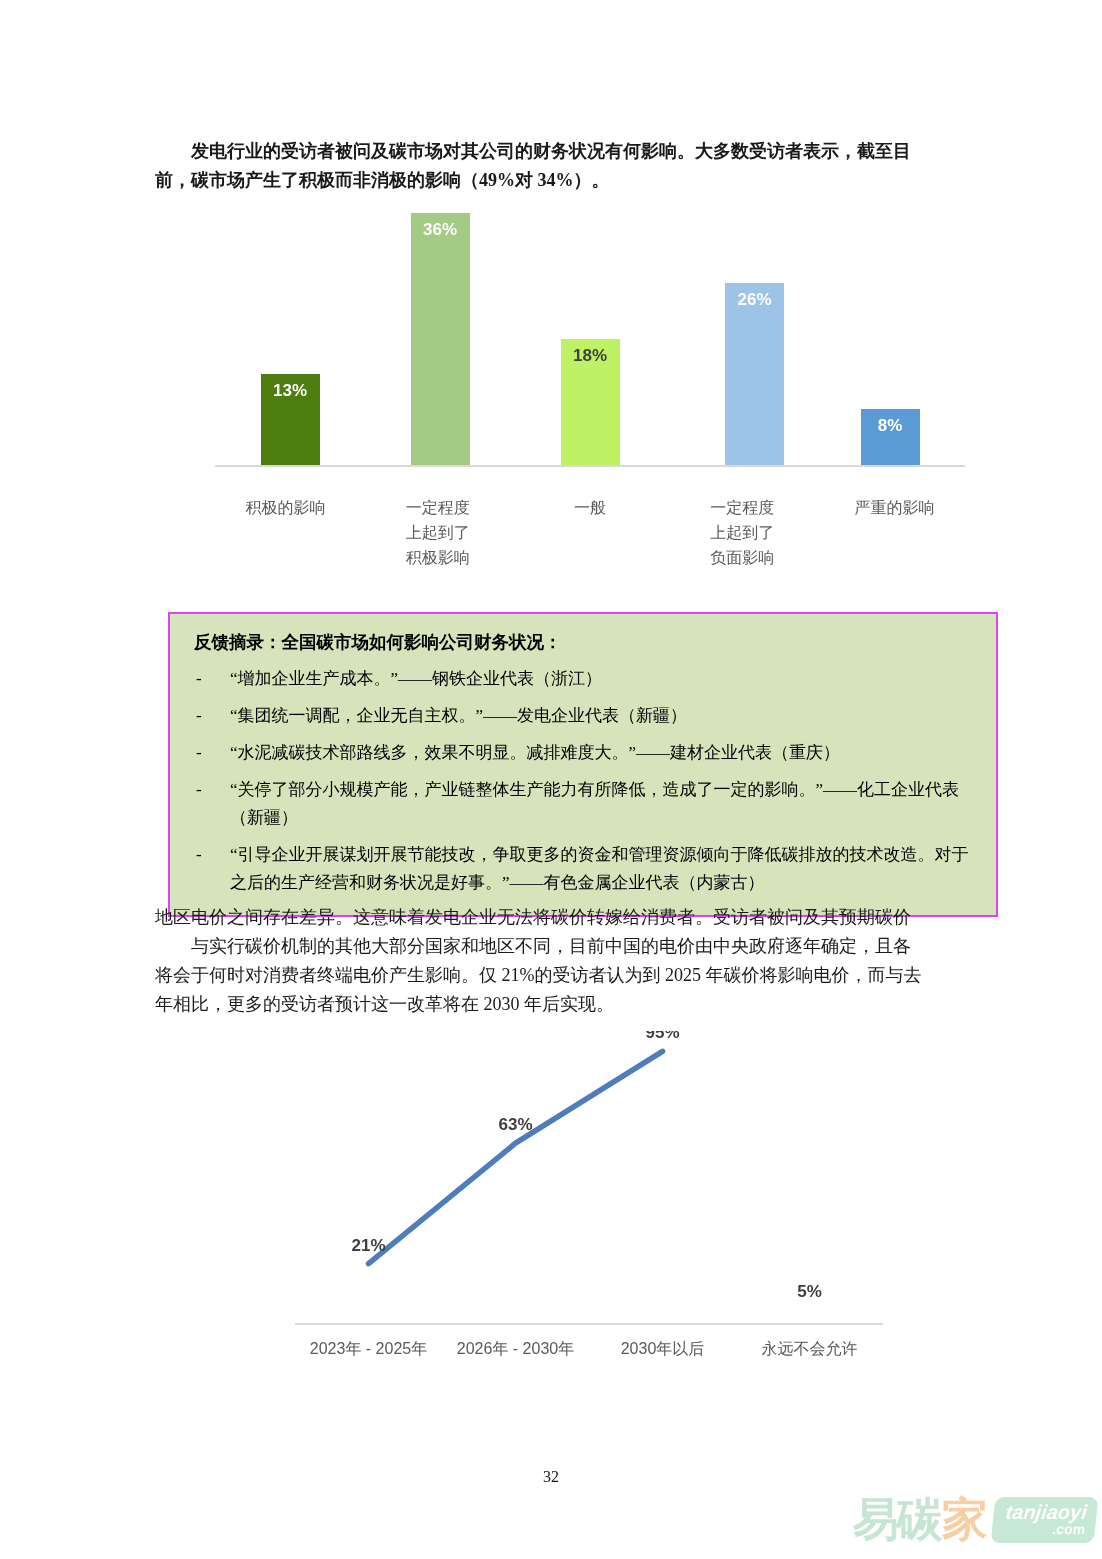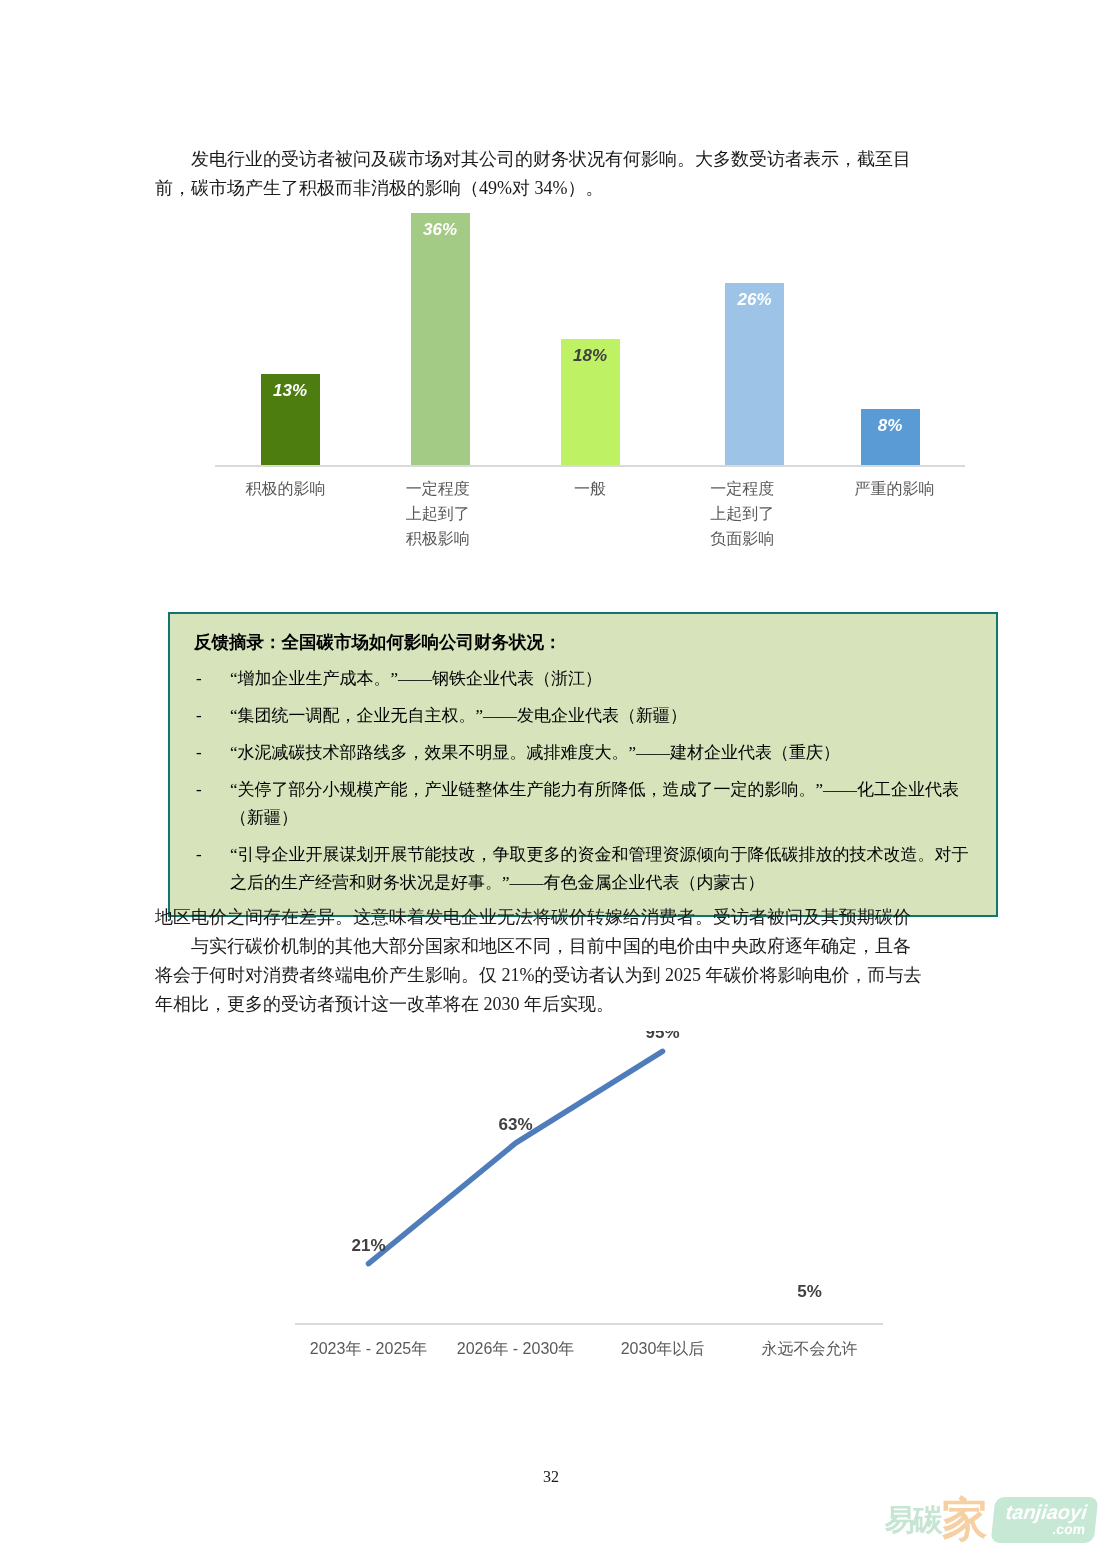--- a/index.html
+++ b/index.html
@@ -4,49 +4,49 @@
 <style>
   html,body{margin:0;padding:0;}
   body{
     width:1102px;height:1559px;position:relative;background:#ffffff;
     font-family:"Liberation Serif",serif;color:#000;overflow:hidden;
   }
   .content{position:absolute;left:155px;top:133px;width:832px;height:1400px;}
   .para{font-size:18px;line-height:29px;color:#1a1a1a;}
   .para .pline{white-space:nowrap;}
   .para .pline.indent{text-indent:36px;}
-  #para1{position:absolute;left:0;top:12px;width:832px;}
+  #para1{position:absolute;left:0;top:4px;width:832px;font-weight:bold;}
   #para2{position:absolute;left:0;top:770px;width:832px;}
 
   
   .bar-chart{position:absolute;left:60px;top:77px;width:750px;}
   .bar-plot{display:flex;align-items:flex-end;height:255px;border-bottom:2px solid #d9d9d9;}
   .bar-slot{width:150px;display:flex;justify-content:center;}
-  .bar{width:59px;position:relative;font-style:italic;}
+  .bar{width:59px;position:relative;}
   .bar-label{
     position:absolute;top:7px;left:0;right:0;text-align:center;
     font-family:"Liberation Sans",sans-serif;font-weight:bold;font-size:17px;
   }
-  .bar-cats{display:flex;margin-top:9px;gap:11px;}
+  .bar-cats{display:flex;margin-top:28px;gap:11px;}
   .bar-cat{
     width:150px;text-align:center;color:#595959;font-size:16px;line-height:25px;
     font-family:"Liberation Sans",sans-serif;
   }
 
   .caption{
     position:absolute;left:0;width:832px;text-align:center;font-style:italic;
     font-size:17px;color:#44546a;
   }
   .caption43{top:437px;}
   .caption44{top:1247px;}
 
   
   .feedback-box{
     position:absolute;left:13px;top:479px;width:778px;min-height:226px;
-    border:2px solid #0f766e;background:#d6e3bb;padding:14px 24px 18px 24px;
+    border:2px solid #d946ef;background:#d6e3bb;padding:14px 24px 18px 24px;
   }
   .fb-title{font-weight:bold;font-size:17.5px;line-height:28px;}
   .fb-item{display:flex;margin-top:9px;font-size:17px;line-height:28px;}
   .fb-marker{width:34px;flex:none;padding-left:2px;}
   .fb-text{flex:1;}
 
   
   .line-chart{position:absolute;left:140px;top:898px;width:588px;}
   .line-cats{display:flex;margin-top:4px;}
   .line-cat{
@@ -57,21 +57,21 @@
     font-family:"Liberation Sans",sans-serif;font-weight:bold;font-size:17px;fill:#404040;
   }
 
   .page-number{position:absolute;left:0;right:0;top:1468px;text-align:center;font-size:16px;color:#1a1a1a;}
 
   
   .watermark{
     position:absolute;right:6px;bottom:8px;display:flex;align-items:center;
     font-family:"Liberation Sans",sans-serif;user-select:none;
   }
-  .wm-green{color:#c6e5d2;font-size:30px;font-weight:bold;letter-spacing:-2px;}
+  .wm-green{color:#c6e5d2;font-size:46px;font-weight:bold;letter-spacing:-2px;}
   .wm-orange{color:#f6d0a2;font-size:46px;font-weight:bold;margin-left:1px;}
   .wm-badge{
     background:#c6e8d5;border-radius:9px;margin-left:5px;padding:5px 10px 6px 12px;
     display:flex;flex-direction:column;align-items:flex-end;transform:skewX(-6deg);
   }
   .wm-badge .l1{color:#ffffff;font-weight:bold;font-style:italic;font-size:20px;line-height:20px;}
   .wm-badge .l2{color:#ffffff;font-weight:bold;font-size:14px;line-height:15px;}
 </style>
 </head>
 <body>

